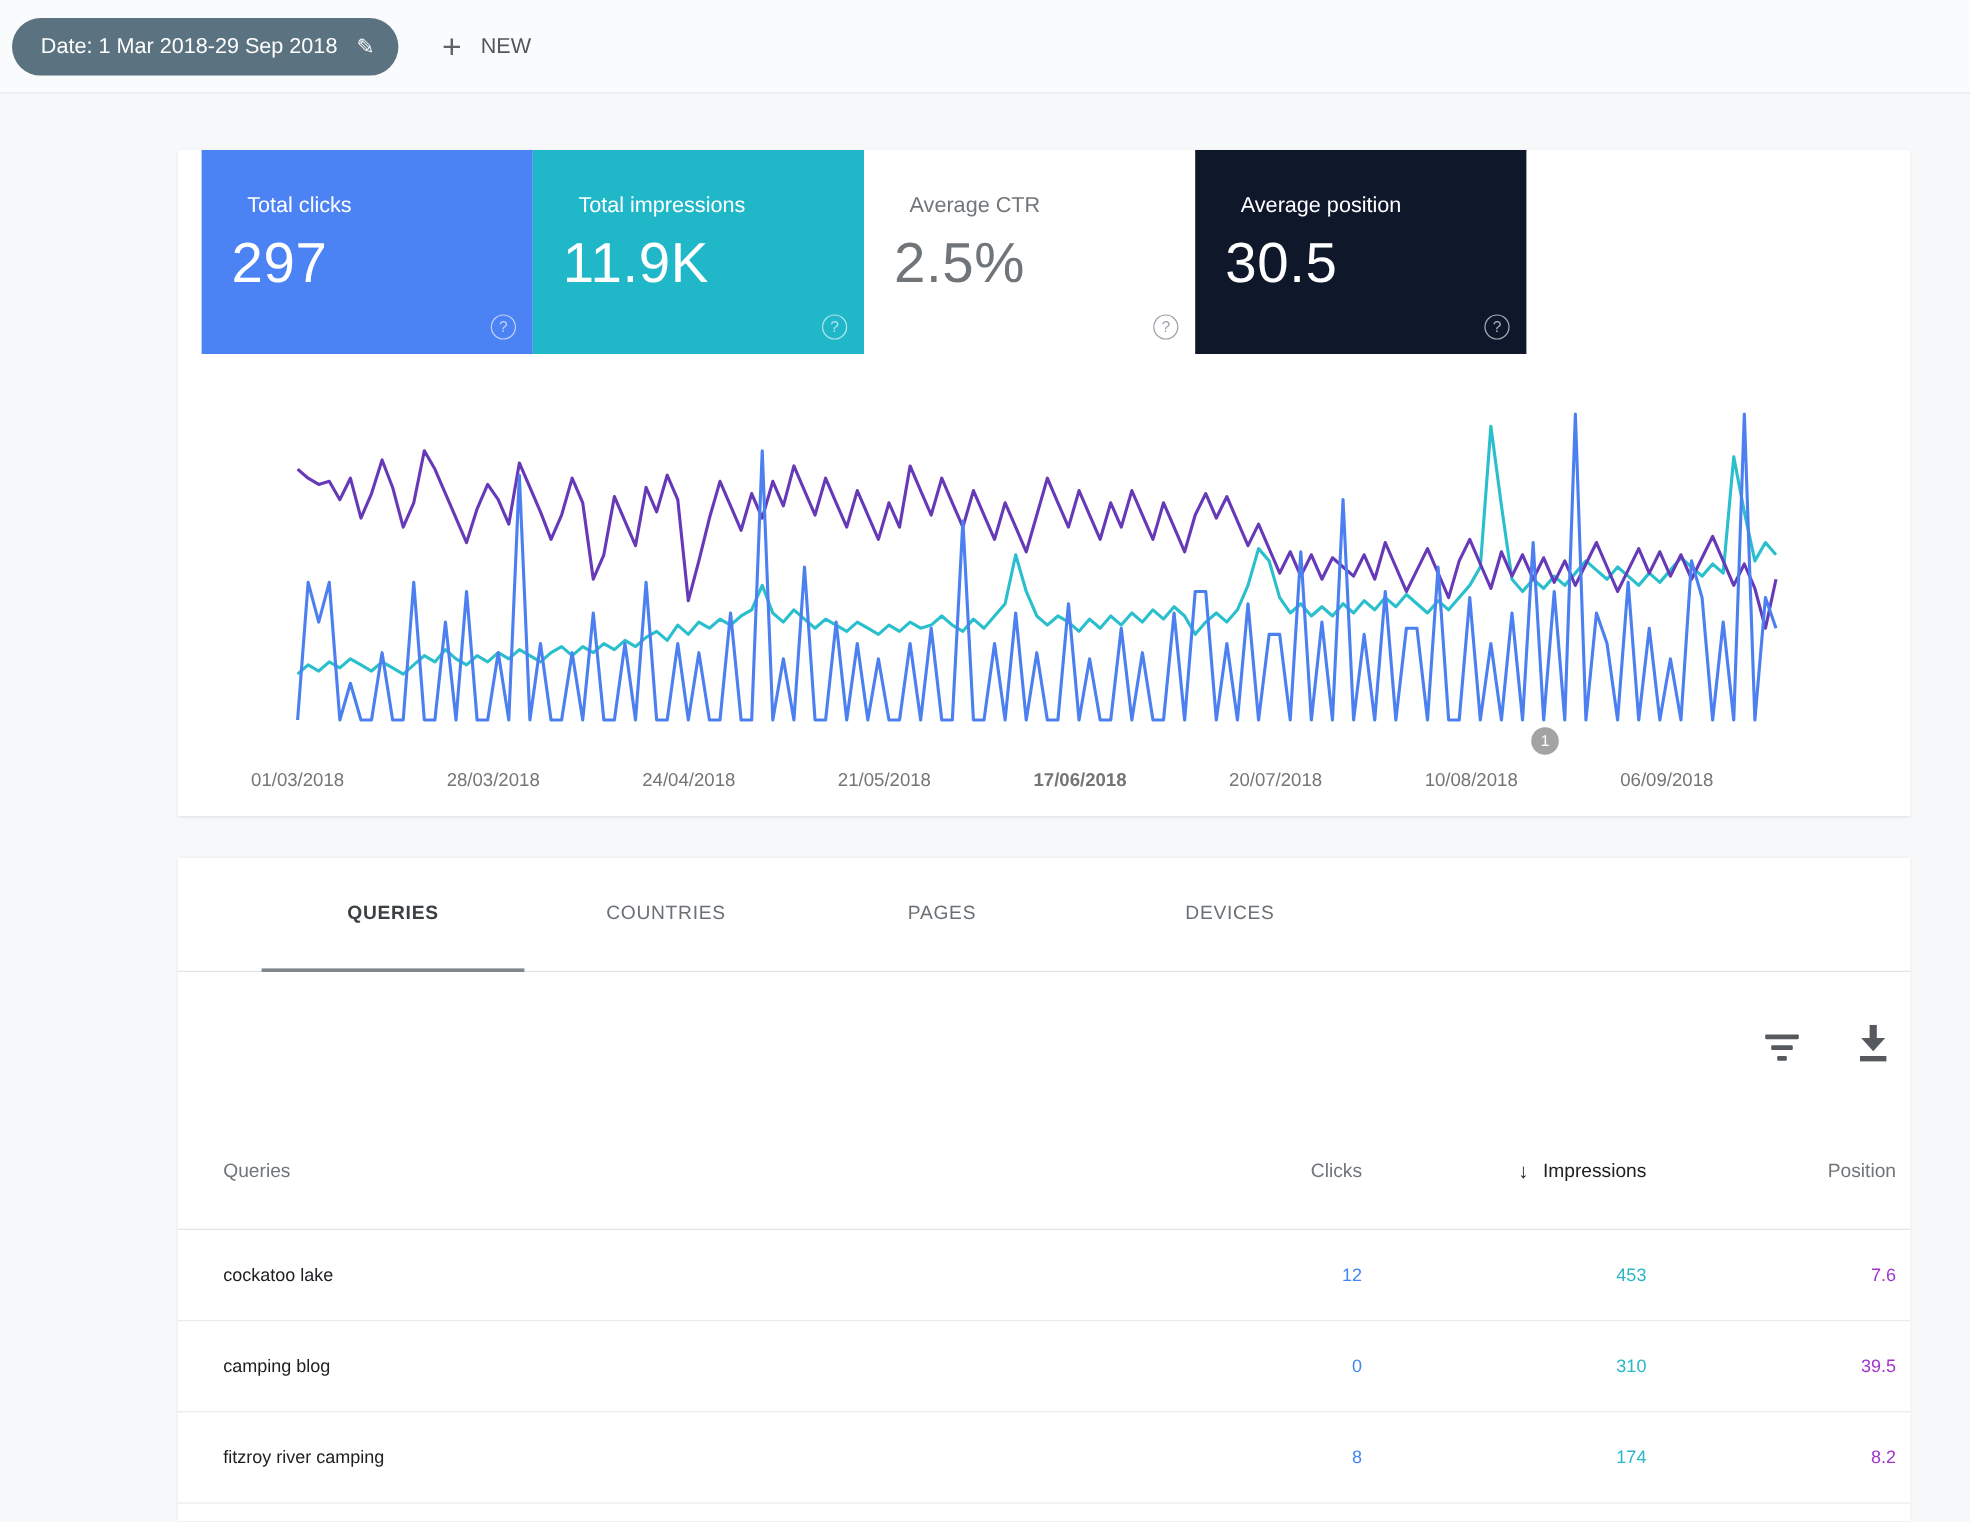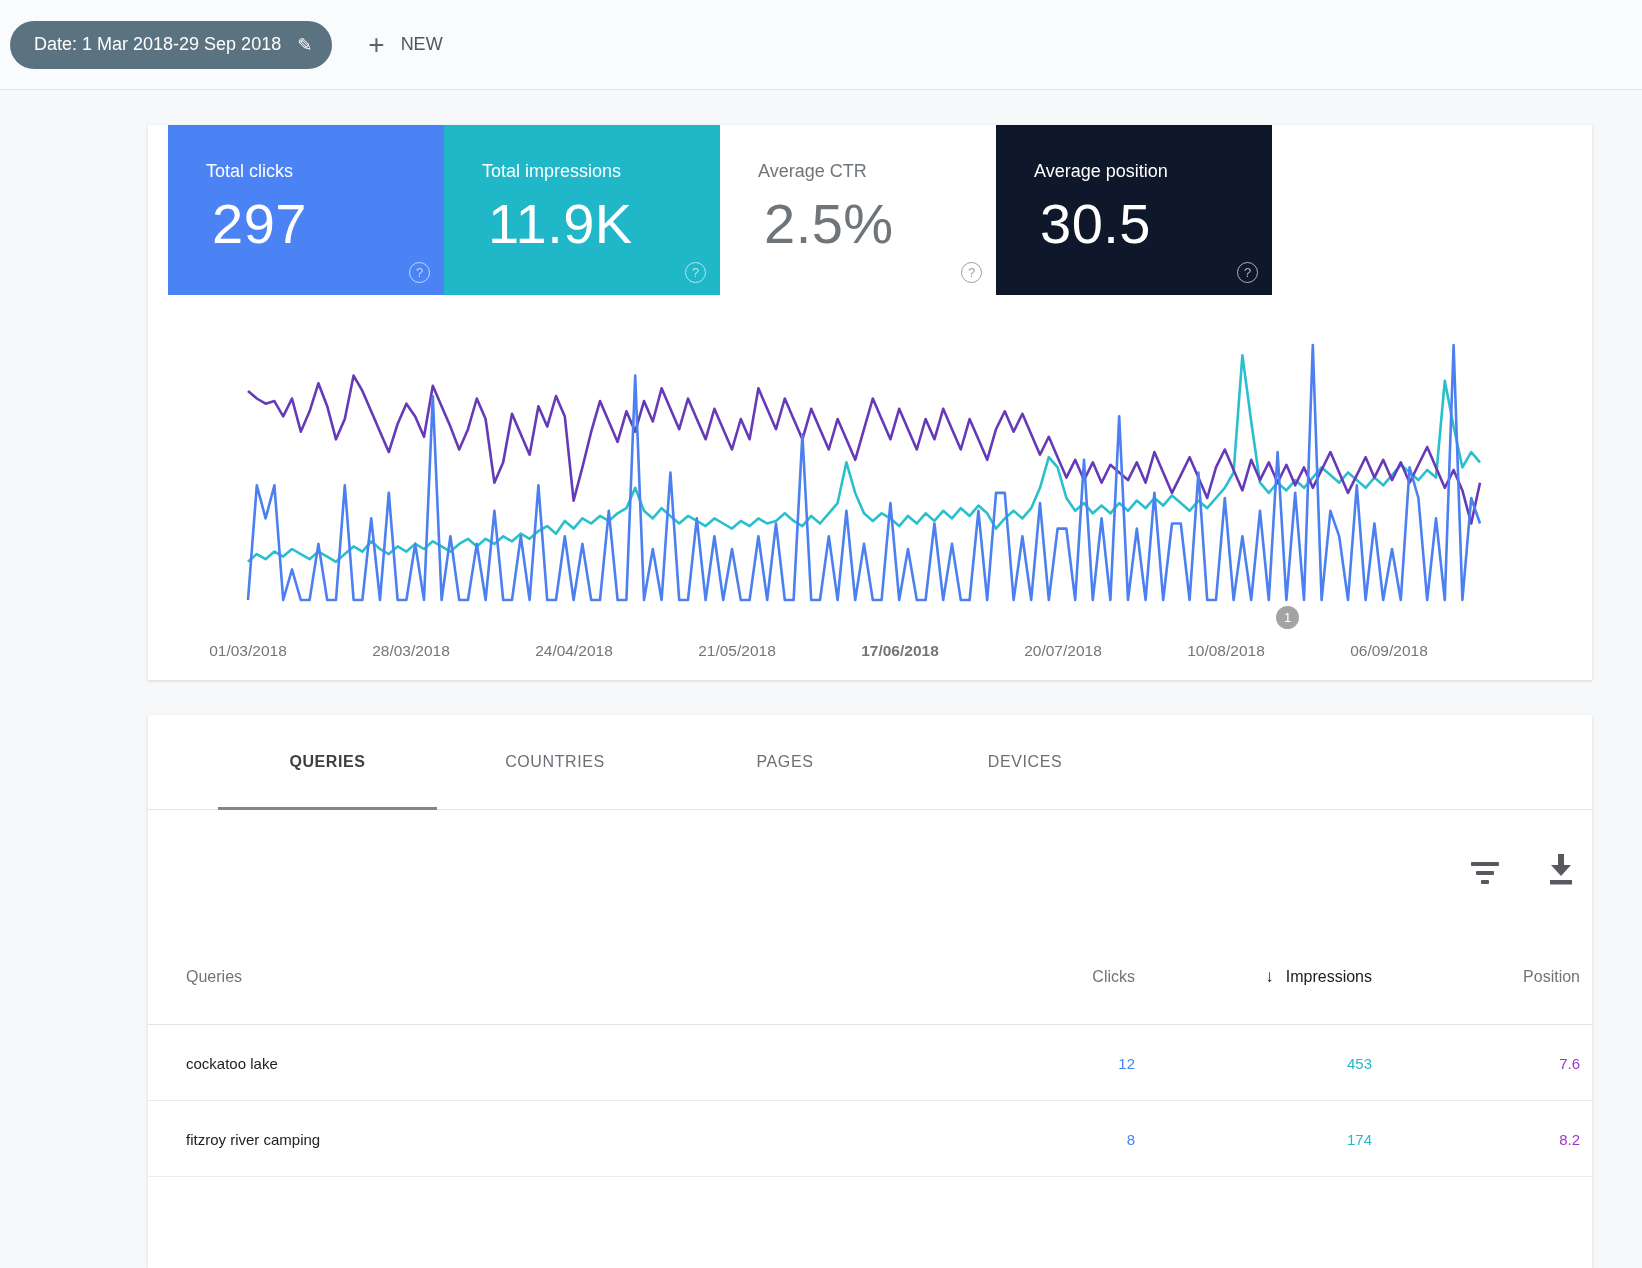--- a/index.html
+++ b/index.html
@@ -2,34 +2,34 @@
 <html><head>
 <meta charset="utf-8">
 <style>
   * { box-sizing: border-box; }
   html,body { margin:0; padding:0; }
   body {
     width:1642px; height:1268px; overflow:hidden; position:relative;
     background:#f7f8f9; font-family:"Liberation Sans", sans-serif; color:#3c4043;
   }
   
-  .topbar { height:90px; background:#fafbfc; border-bottom:1px solid #e4e6e8; display:flex; align-items:center; }
+  .topbar { height:78px; background:#fafbfc; border-bottom:1px solid #e4e6e8; display:flex; align-items:center; }
   .date-chip {
     margin-left:10px; background:#5b7380; color:#fff; border-radius:26px; height:48px;
     display:flex; align-items:center; padding:0 20px 0 24px; font-size:18px; gap:16px; cursor:pointer;
   }
   .edit-icon { font-size:18px; line-height:1; }
   .new-btn { margin-left:36px; display:flex; align-items:center; gap:16px; color:#53575b; font-size:18px; cursor:pointer; }
   .plus-icon { font-size:28px; font-weight:400; color:#5f6368; line-height:1; }
   
   .summary-card { position:absolute; left:148px; top:125px; width:1444px; height:555px; background:#fff; box-shadow:0 1px 3px rgba(0,0,0,.14); }
   .cards-row { display:flex; height:170px;margin-left:20px; }
   .metric-card { width:276px; height:170px; position:relative; cursor:pointer; }
   .metric-label { position:absolute; left:38px; top:36px; font-size:18px; }
-  .metric-value { position:absolute; left:44px; top:66px; font-size:56px; letter-spacing:.5px; }
+  .metric-value { position:absolute; left:25px; top:66px; font-size:47px; letter-spacing:.5px; }
   .help-icon {
     position:absolute; right:14px; bottom:12px; width:21px; height:21px; border-radius:50%;
     font-size:13px; display:flex; align-items:center; justify-content:center; border:1.5px solid;
   }
   .chart-wrap { position:relative; }
   #chart-svg { display:block; }
   .xlabels { position:relative; height:35px; }
   .xlabel { position:absolute; top:2px; width:140px; margin-left:-70px; text-align:center; font-size:15.5px; color:#757575; }
   .chart-badge {
     position:absolute; width:23px; height:23px; border-radius:50%; background:#a3a3a3; color:#fff;
@@ -153,19 +153,25 @@
   </div>
 
   <div id="table-body">
       <div class="trow">
         <span class="cell cell-query">cockatoo lake</span>
         <span class="cell cell-clicks" style="color:#4285f4">12</span>
         <span class="cell cell-impressions" style="color:#28b6c8">453</span>
         <span class="cell cell-position" style="color:#a234cc">7.6</span>
       </div>
       <div class="trow">
+        <span class="cell cell-query">camping blog</span>
+        <span class="cell cell-clicks" style="color:#4285f4">0</span>
+        <span class="cell cell-impressions" style="color:#28b6c8">310</span>
+        <span class="cell cell-position" style="color:#a234cc">39.5</span>
+      </div>
+      <div class="trow">
         <span class="cell cell-query">fitzroy river camping</span>
         <span class="cell cell-clicks" style="color:#4285f4">8</span>
         <span class="cell cell-impressions" style="color:#28b6c8">174</span>
         <span class="cell cell-position" style="color:#a234cc">8.2</span>
       </div>
     </div>
 </div>
 
 </body></html>

